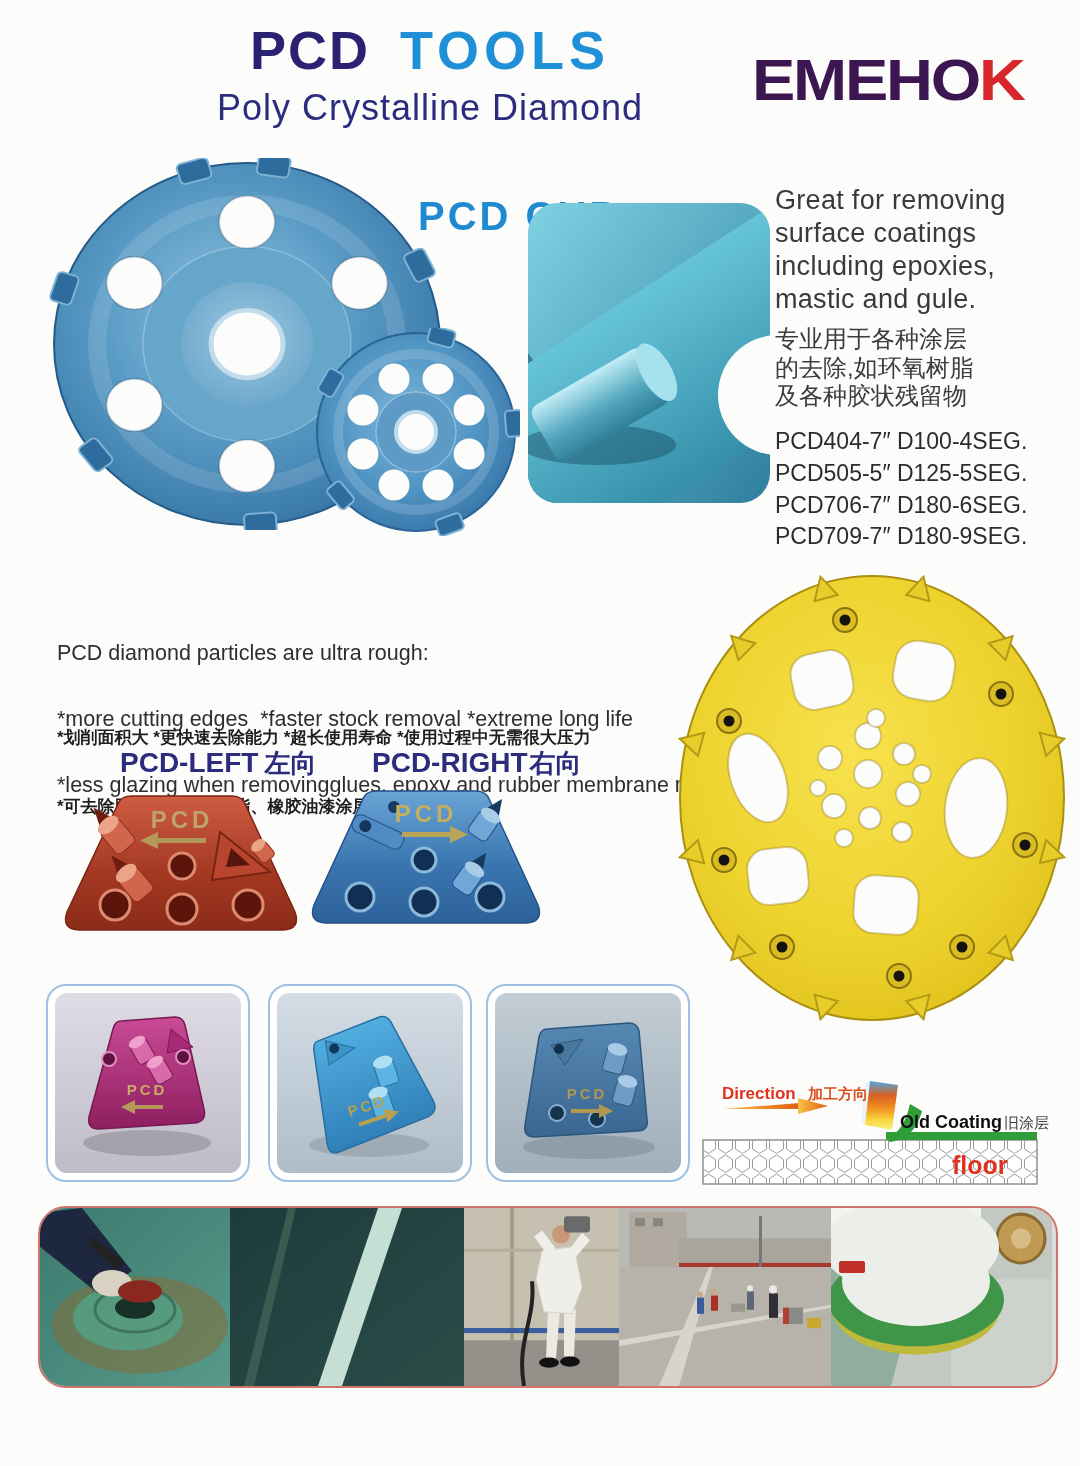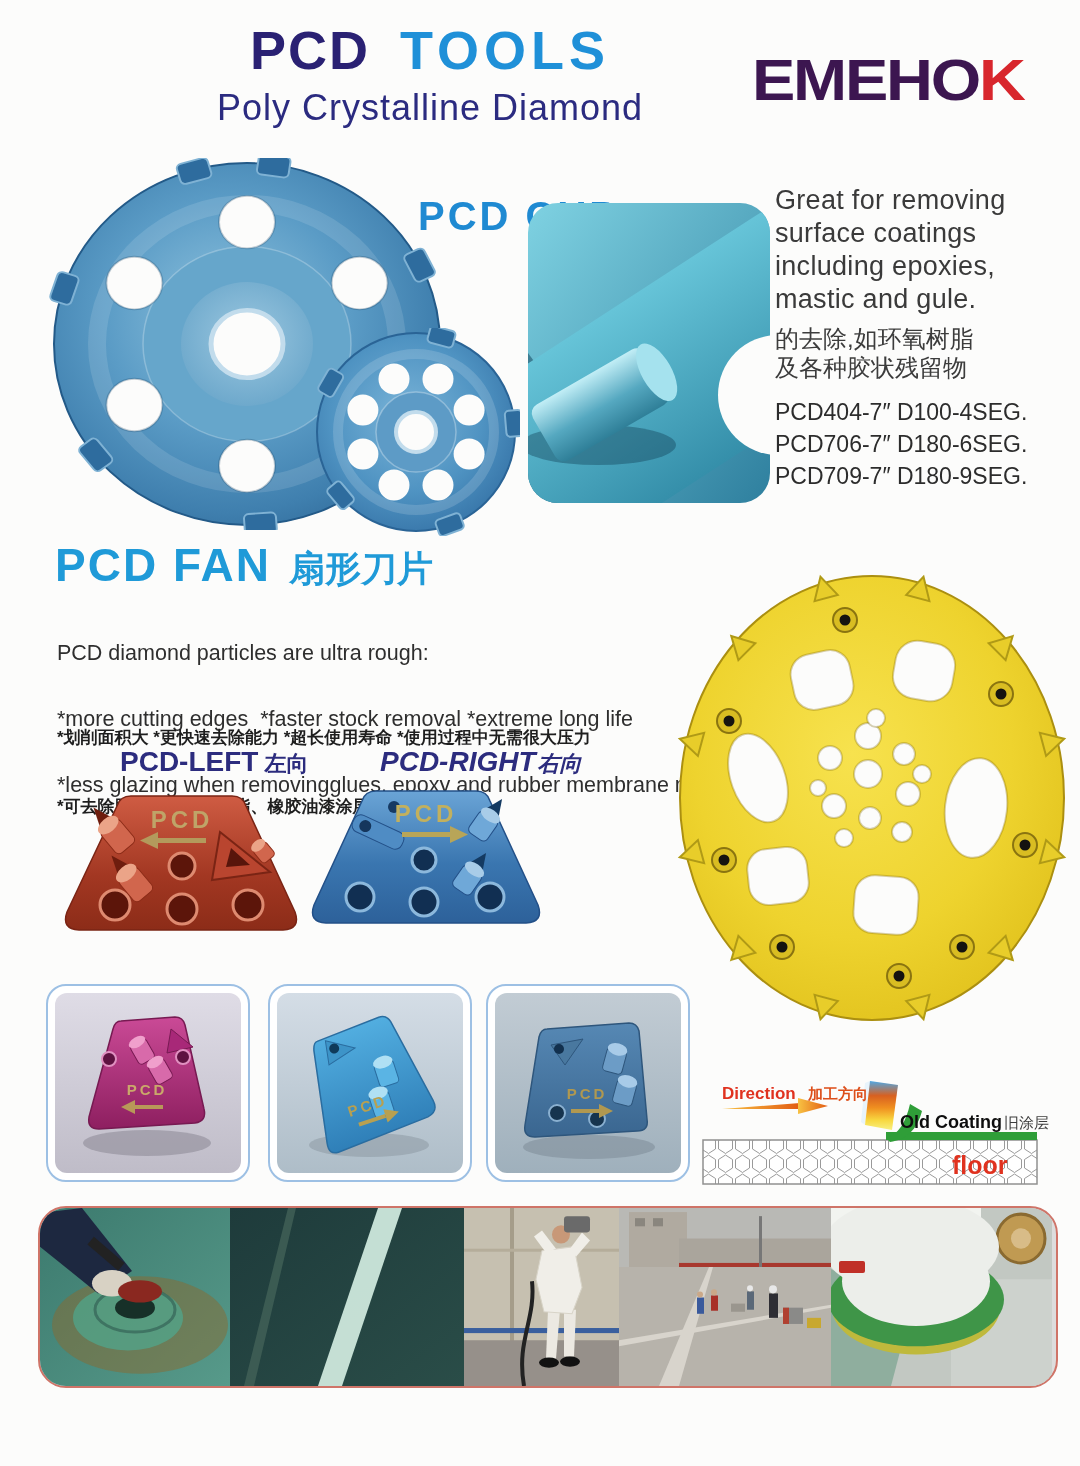--- a/index.html
+++ b/index.html
@@ -26,23 +26,23 @@
   .models{margin-top:15px;font-size:23px;color:#2c2c2c;line-height:1.38;white-space:nowrap;}
 
   
   .fan-heading{left:55px;top:538px;white-space:nowrap;}
   .fan-heading .en{font-size:46px;font-weight:700;color:#1f9ad8;letter-spacing:2px;}
   .fan-heading .zh{font-size:36px;font-weight:700;color:#1f9ad8;margin-left:18px;}
   .fan-lines{left:57px;top:598px;font-size:21.5px;color:#2e2e2e;line-height:22px;white-space:pre;}
   .fan-lines div{margin-bottom:0;}
   .fan-zh{left:57px;top:680px;font-size:17px;font-weight:600;color:#1e1e1e;line-height:23px;white-space:pre;}
   .label-left{left:92px;top:746px;}
-  .label-right{left:352px;top:746px;font-style:italic;}
+  .label-right{left:344px;top:746px;}
   .dir-label .en{font-size:28px;font-weight:700;color:#2c2c7e;margin-left:28px;}
-  .dir-label .zh{font-size:22px;font-weight:700;color:#2c2c7e;margin-left:6px;}
+  .dir-label .zh{font-size:26px;font-weight:700;color:#2c2c7e;margin-left:6px;}
 
   
   .card{top:984px;width:204px;height:198px;border:2px solid #9dc0e4;border-radius:20px;
         background:#ffffff;padding:7px;box-sizing:border-box;}
   .card-inner{width:100%;height:100%;border-radius:12px;overflow:hidden;}
   .card svg{display:block;width:100%;height:100%;}
 
   
   .strip{left:38px;top:1206px;width:1016px;height:178px;border:2px solid #cf7468;
          border-radius:28px;overflow:hidden;display:flex;background:#ddd;}
@@ -183,33 +183,32 @@
         <rect x="5" y="165" width="130" height="64" rx="10" fill="url(#cu3)"></rect>
         <ellipse cx="135" cy="197" rx="15" ry="32" fill="#a5e2ee"></ellipse>
       </g>
       <circle cx="250" cy="192" r="60" fill="#fcfcfb"></circle>
     </svg>
   </div>
 
   <div class="abs right-col">
     <div class="desc-en">Great for removing surface coatings including epoxies, mastic and gule.</div>
     <div class="desc-zh">
+      <div>专业用于各种涂层</div>
       <div>的去除,如环氧树脂</div>
       <div>及各种胶状残留物</div>
     </div>
     <div class="models">
       <div>PCD404-7″ D100-4SEG.</div>
+      <div>PCD505-5″ D125-5SEG.</div>
       <div>PCD706-7″ D180-6SEG.</div>
       <div>PCD709-7″ D180-9SEG.</div>
     </div>
   </div>
 
-  <div class="abs fan-heading">
-    <span class="en">PCD FAN</span><span class="zh">扇形刀片</span>
-  </div>
   <div class="abs fan-lines">
     <div>PCD diamond particles are ultra rough:</div>
     <div>*more cutting edges  *faster stock removal *extreme long life</div>
     <div>*less glazing when removingglues, epoxy and rubber membrane materials</div>
   </div>
   <div class="abs fan-zh">
     <div>*划削面积大 *更快速去除能力 *超长使用寿命 *使用过程中无需很大压力</div>
     <div>*可去除胶类物、环氧树脂、橡胶油漆涂层。</div>
   </div>
 

